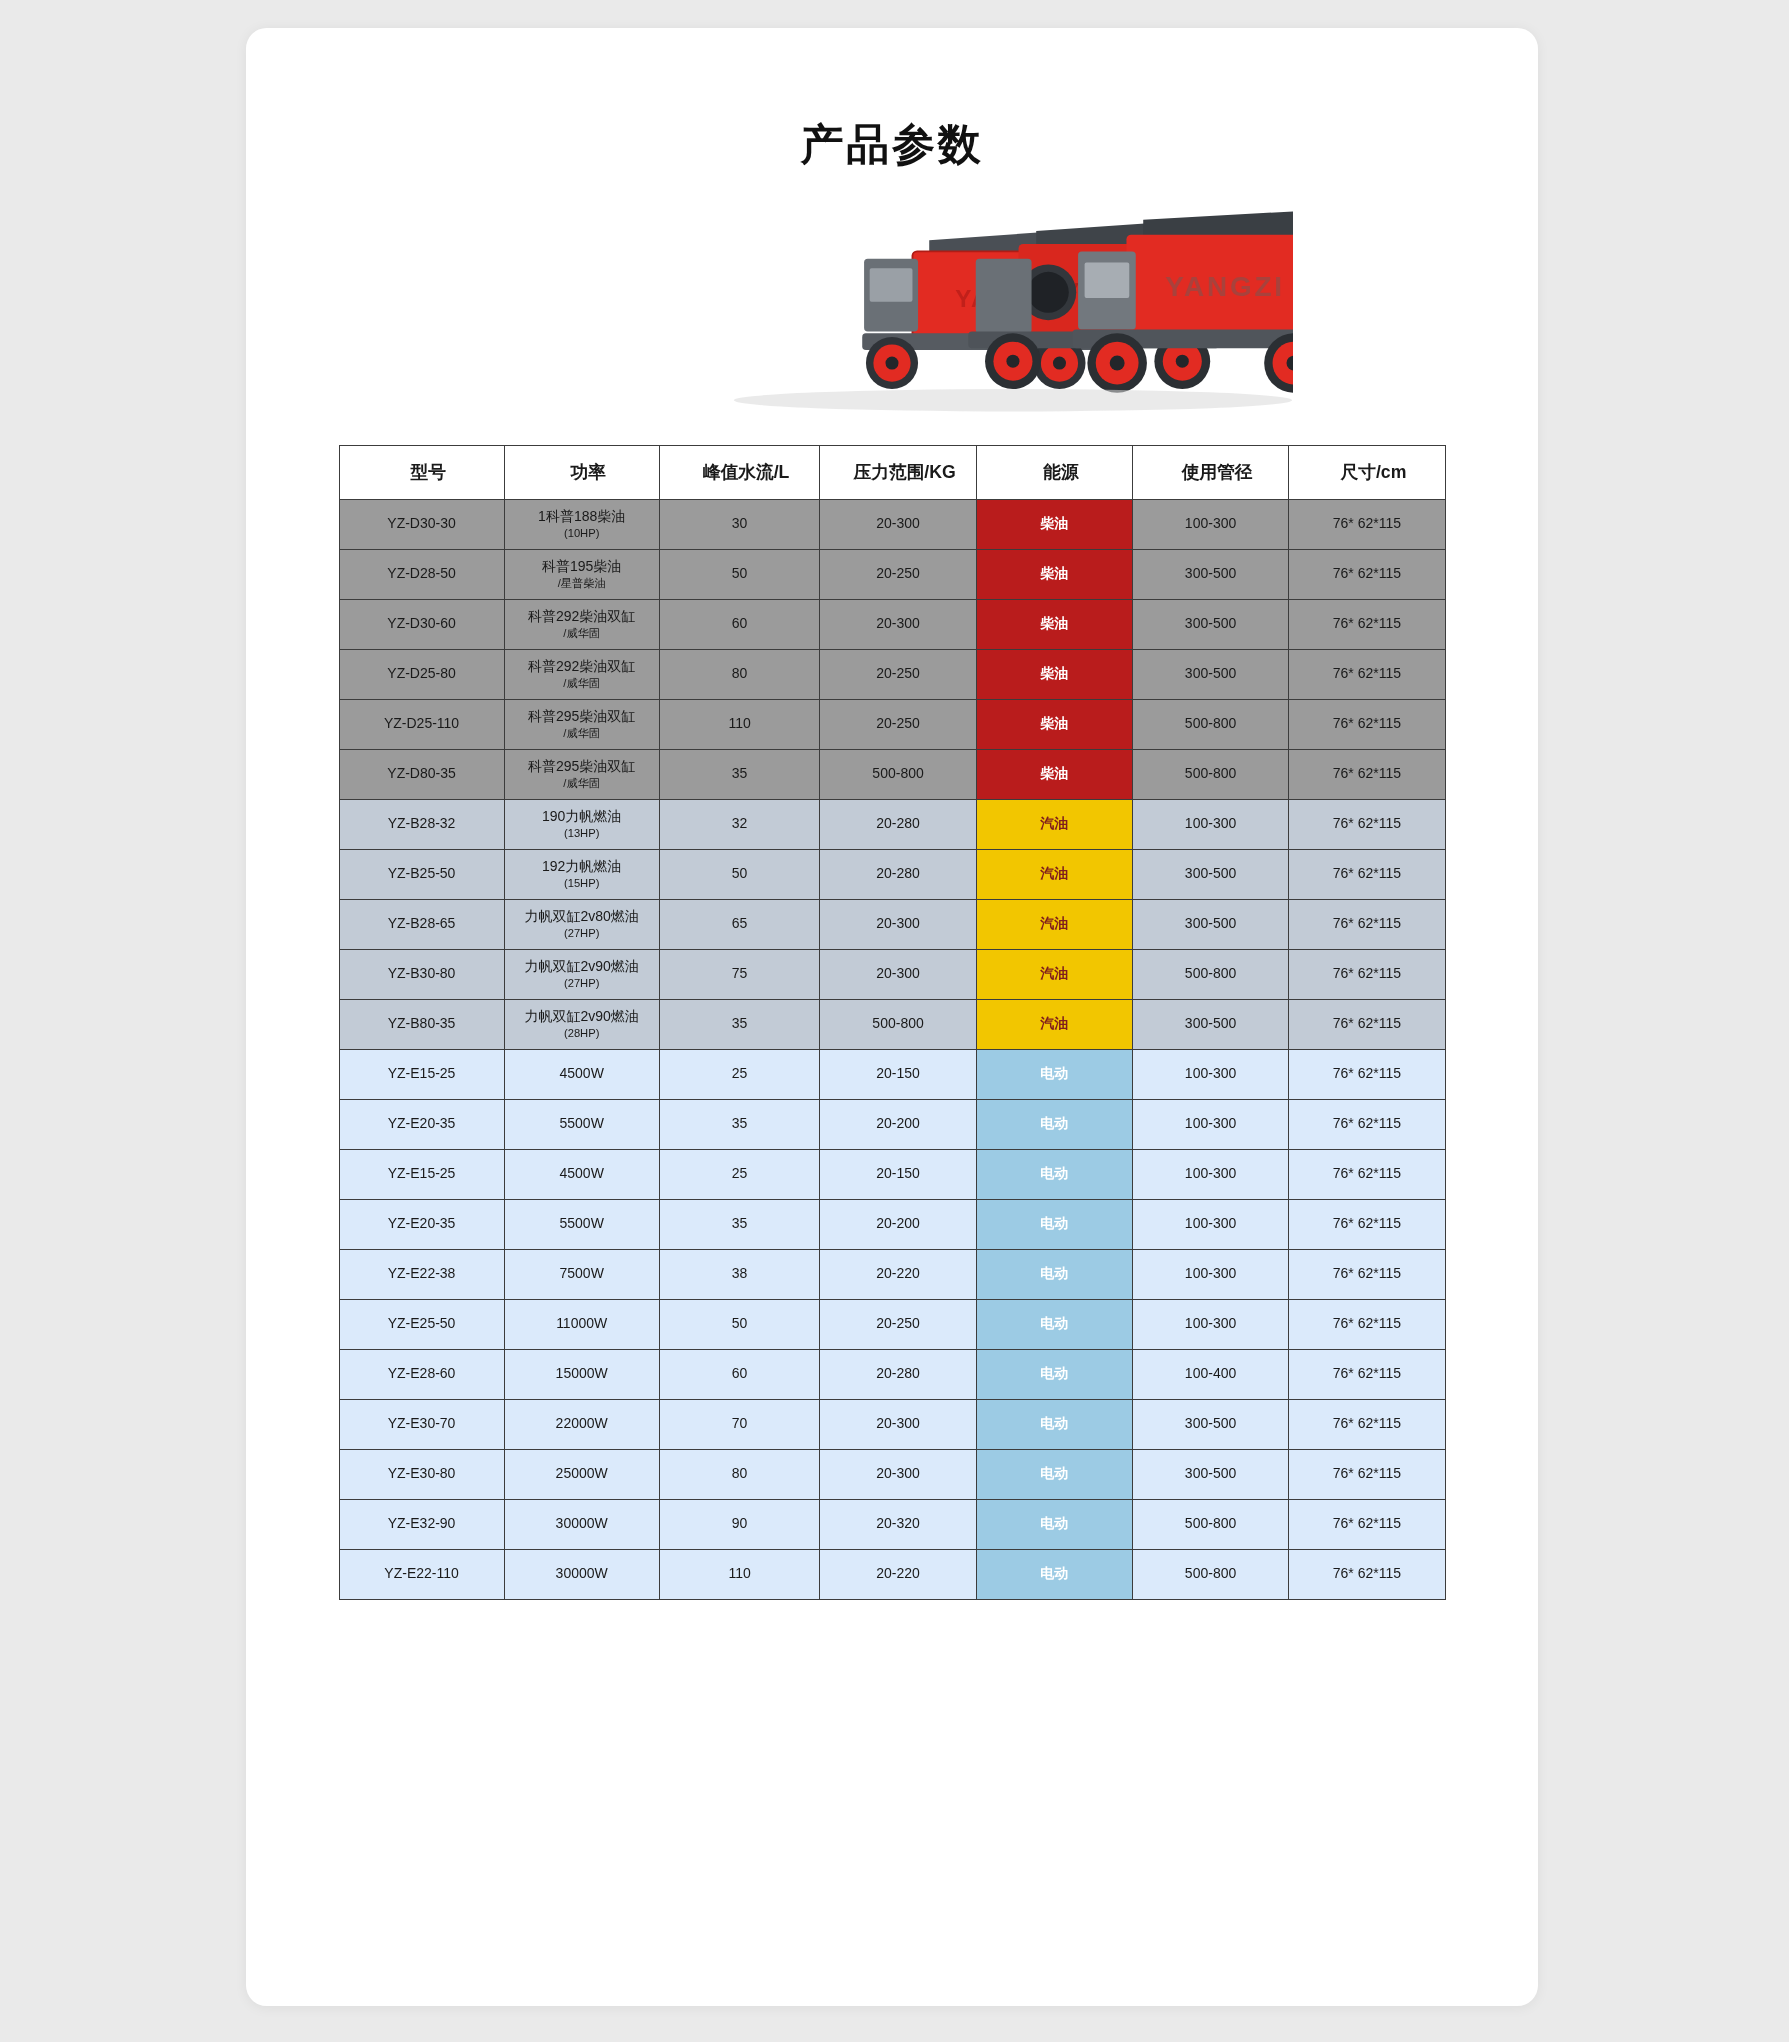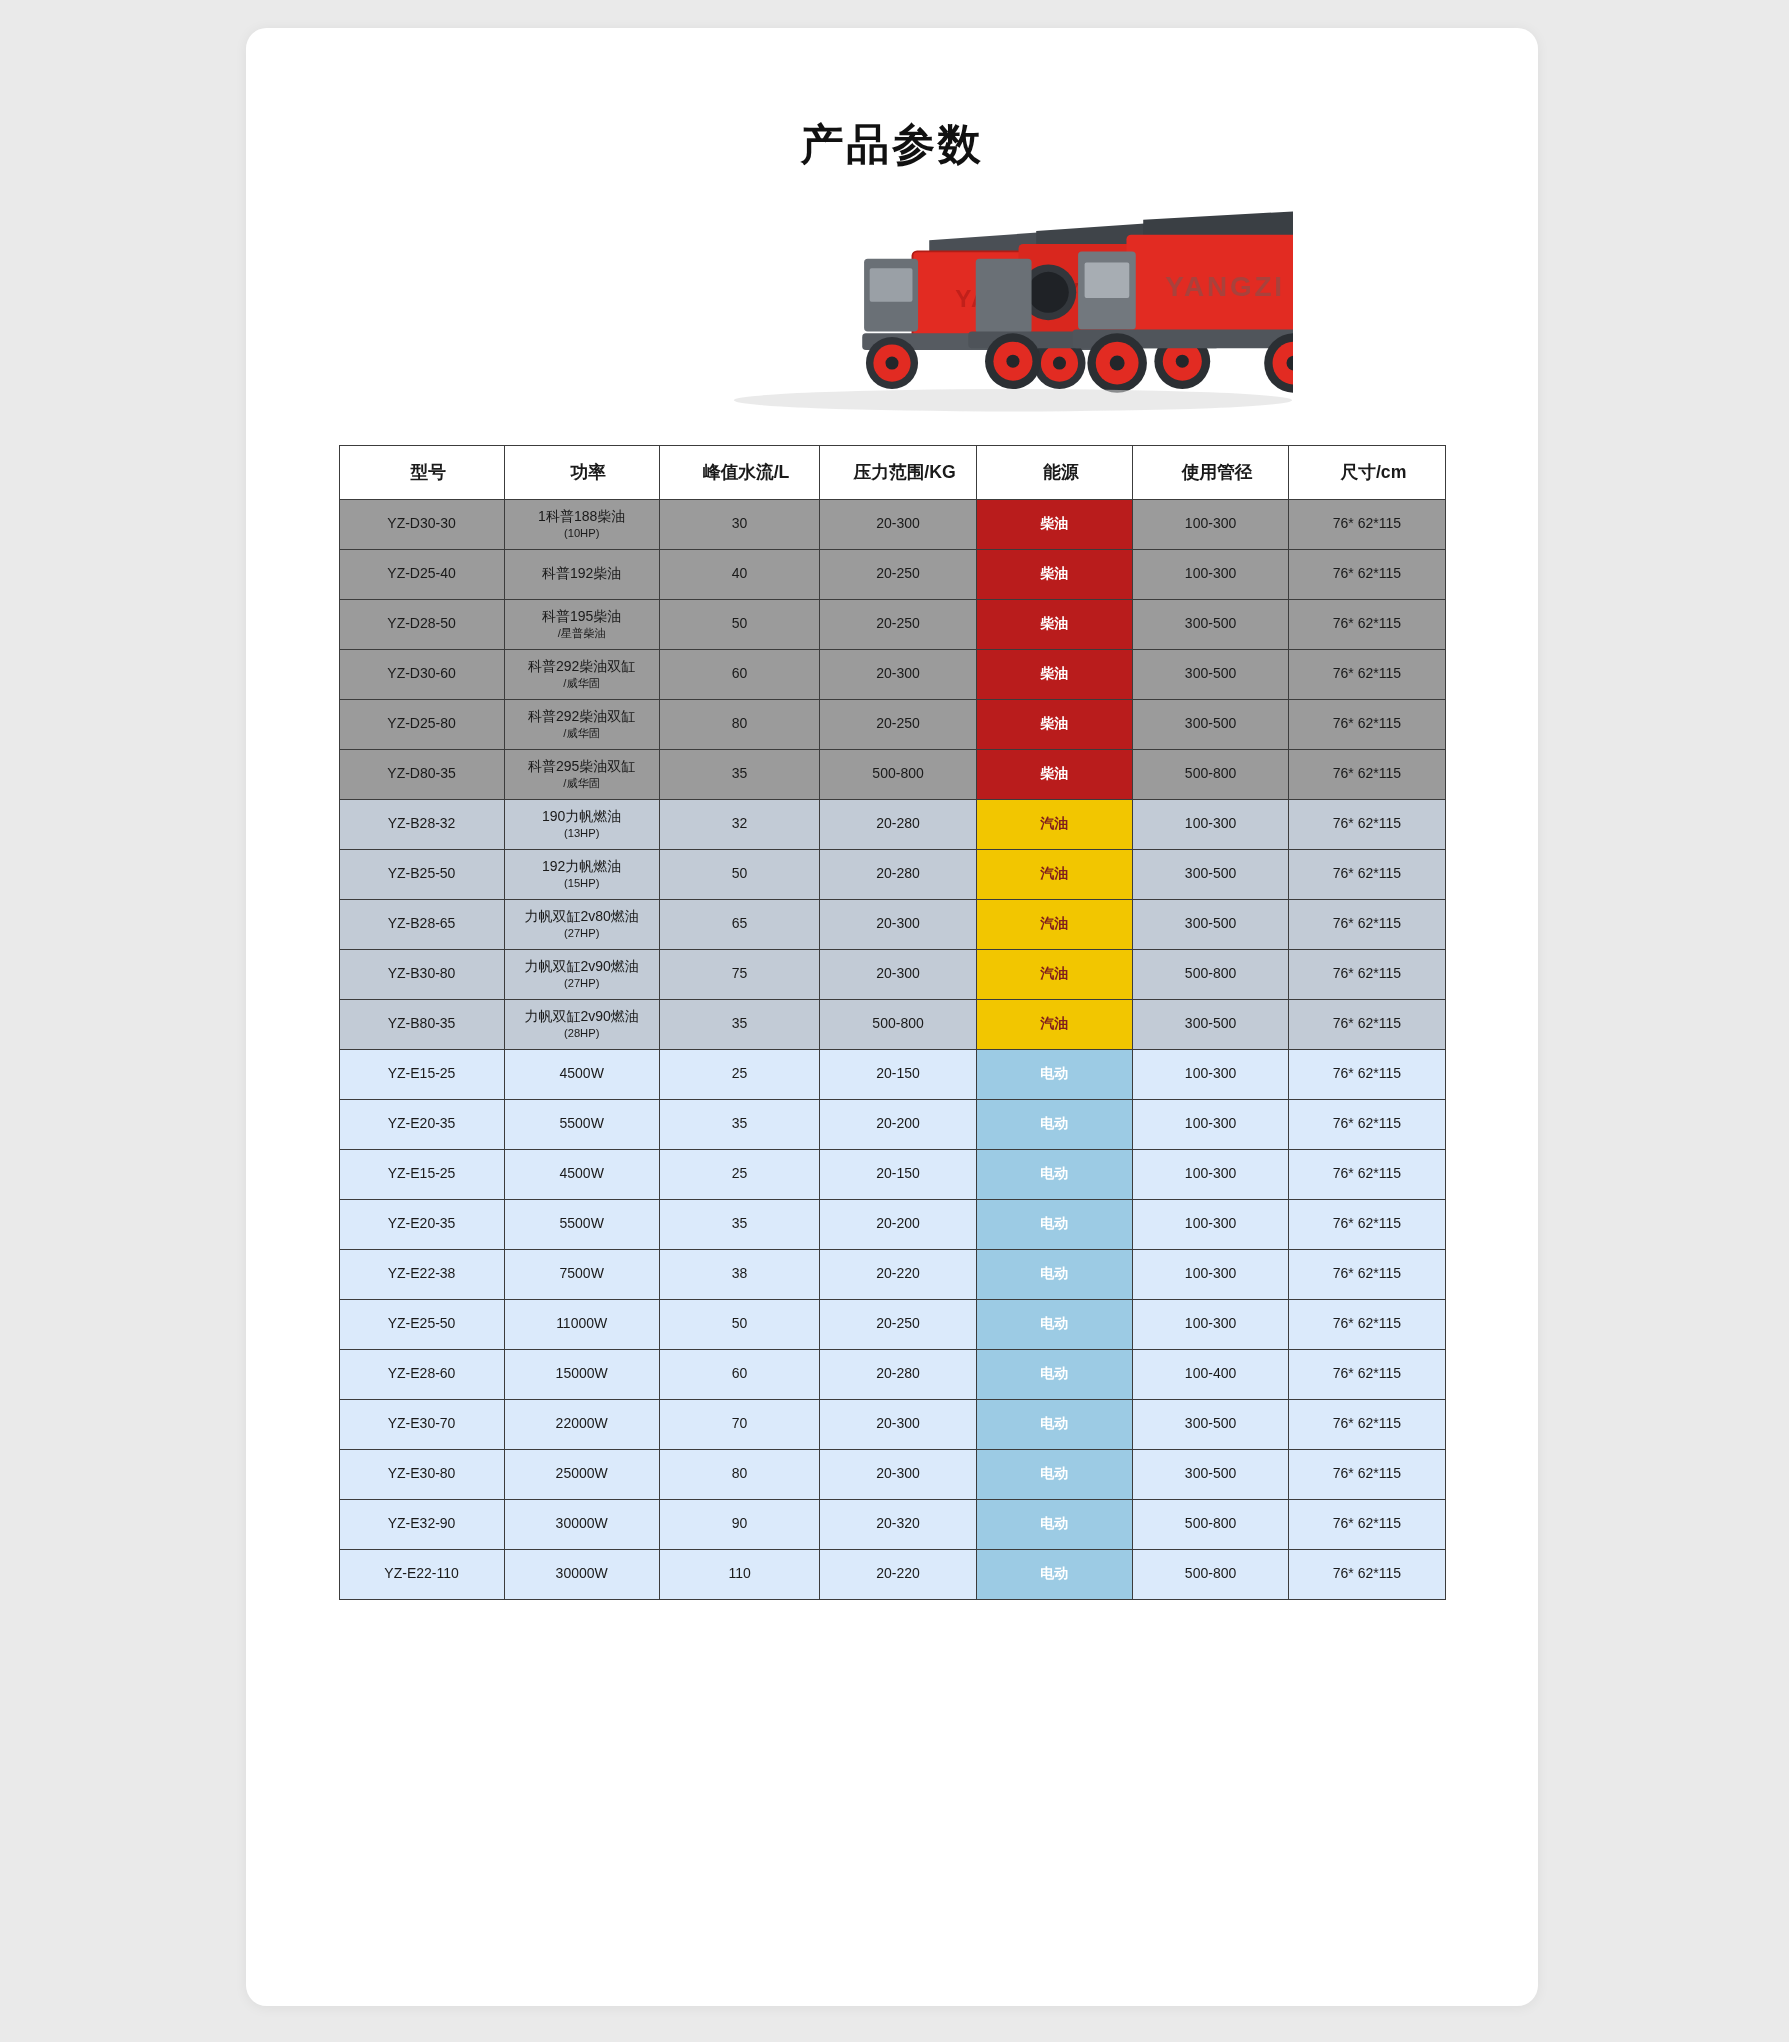--- a/index.html
+++ b/index.html
@@ -176,29 +176,20 @@
             <tr class="g-diesel">
               <td class="model">YZ-D30-30</td>
               <td class="power">1科普188柴油<span class="sub">(10HP)</span></td>
               <td>30</td>
               <td>20-300</td>
               <td class="energy">柴油</td>
               <td>100-300</td>
               <td>76* 62*115</td>
             </tr>
             <tr class="g-diesel">
-              <td class="model">YZ-D25-40</td>
-              <td class="power">科普192柴油</td>
-              <td>40</td>
-              <td>20-250</td>
-              <td class="energy">柴油</td>
-              <td>100-300</td>
-              <td>76* 62*115</td>
-            </tr>
-            <tr class="g-diesel">
               <td class="model">YZ-D28-50</td>
               <td class="power">科普195柴油<span class="sub">/星普柴油</span></td>
               <td>50</td>
               <td>20-250</td>
               <td class="energy">柴油</td>
               <td>300-500</td>
               <td>76* 62*115</td>
             </tr>
             <tr class="g-diesel">
               <td class="model">YZ-D30-60</td>
@@ -212,20 +203,29 @@
             <tr class="g-diesel">
               <td class="model">YZ-D25-80</td>
               <td class="power">科普292柴油双缸<span class="sub">/威华固</span></td>
               <td>80</td>
               <td>20-250</td>
               <td class="energy">柴油</td>
               <td>300-500</td>
               <td>76* 62*115</td>
             </tr>
             <tr class="g-diesel">
+              <td class="model">YZ-D25-110</td>
+              <td class="power">科普295柴油双缸<span class="sub">/威华固</span></td>
+              <td>110</td>
+              <td>20-250</td>
+              <td class="energy">柴油</td>
+              <td>500-800</td>
+              <td>76* 62*115</td>
+            </tr>
+            <tr class="g-diesel">
               <td class="model">YZ-D80-35</td>
               <td class="power">科普295柴油双缸<span class="sub">/威华固</span></td>
               <td>35</td>
               <td>500-800</td>
               <td class="energy">柴油</td>
               <td>500-800</td>
               <td>76* 62*115</td>
             </tr>
             <tr class="g-petrol">
               <td class="model">YZ-B28-32</td>

